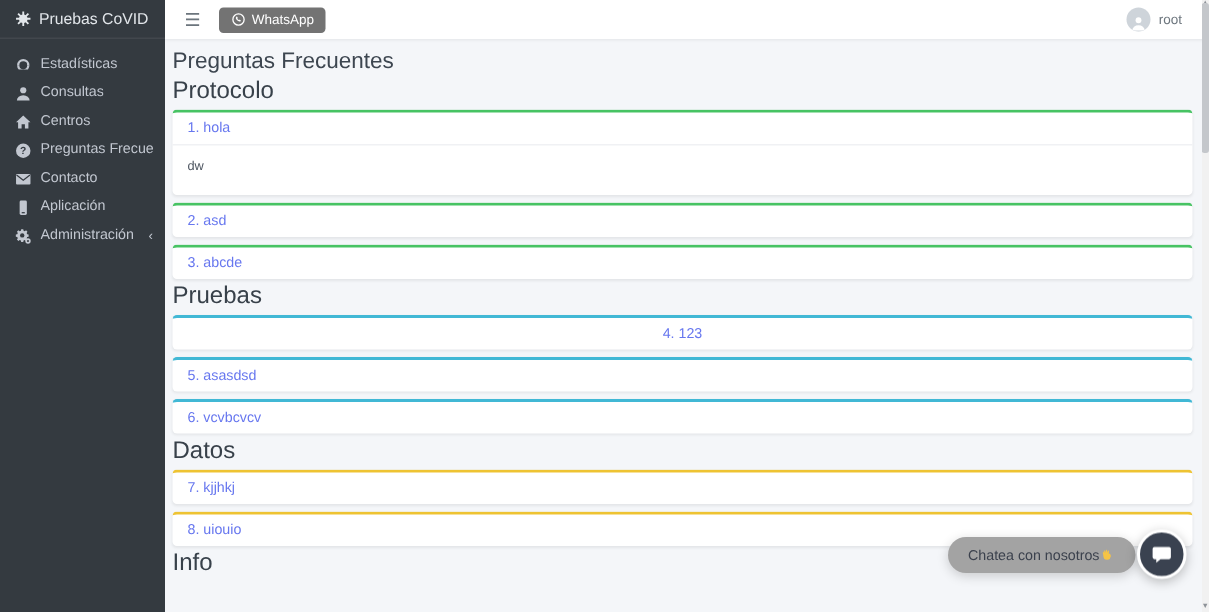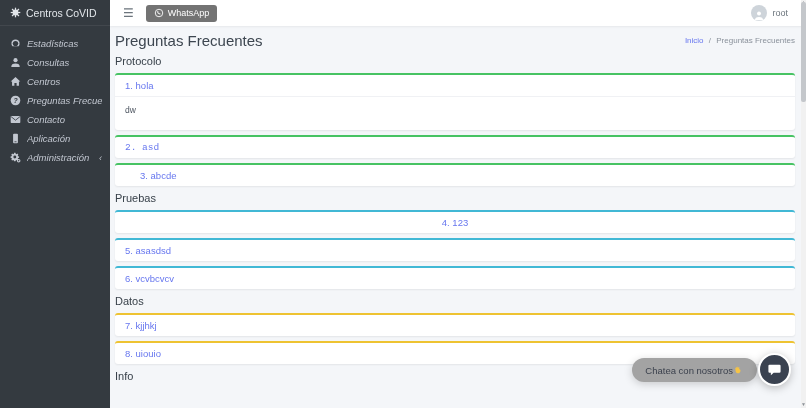--- a/index.html
+++ b/index.html
@@ -5,22 +5,22 @@
   * { margin:0; padding:0; box-sizing:border-box; }
   html,body { width:806px; height:408px; overflow:hidden; background:#f4f6f9;
               font-family:"Liberation Sans", sans-serif; }
 
   
   .sidebar { position:fixed; left:0; top:0; bottom:0; width:110px; background:#343a40; z-index:30; }
   .brand { height:26px; display:flex; align-items:center; gap:5px; padding:0 10px;
            color:#e2e6ea; font-size:10.5px; border-bottom:1px solid rgba(255,255,255,.07); }
   .brand svg { width:11px; height:11px; flex:none; }
   .nav { padding-top:8px; }
-  .nav-item { display:flex; align-items:center; gap:6px; padding:4px 8px 4px 10px;
-              color:#c2c7d0; font-size:9.5px; cursor:pointer; line-height:10px;font-style:italic; }
+  .nav-item { display:flex; gap:6px; padding:4px 8px 4px 10px;
+              color:#c2c7d0; font-size:9.5px; cursor:pointer; line-height:10px; }
   .nav-icon { width:11px; height:11px; flex:none; display:flex; align-items:center; justify-content:center; }
   .nav-icon svg { width:11px; height:11px; }
   .nav-label { white-space:nowrap; overflow:hidden; }
   .nav-chevron { margin-left:auto; font-size:9px; color:#c2c7d0; }
 
   
   .navbar { position:fixed; left:110px; right:0; top:0; height:26px; background:#fff;
             display:flex; align-items:center; padding:0 18px 0 9px; z-index:20;
             box-shadow:0 1px 2px rgba(0,0,0,.06); }
   .hamburger { color:#6c757d; font-size:12px; line-height:12px; cursor:pointer; padding:0 4px; }
@@ -35,21 +35,21 @@
   .username { font-size:9px; color:#6c757d;text-align:center; }
 
   
   .content { position:absolute; left:110px; top:26px; right:5px; padding:6px 6px 0 5px; }
   .page-header { display:flex; align-items:flex-start; justify-content:space-between; margin-bottom:2px; }
   .page-title { font-size:15px; line-height:17px; font-weight:500; color:#3d4650; }
   .breadcrumb { font-size:8px; color:#8a919b; padding-top:4px; white-space:nowrap; }
   .breadcrumb .bc-home { color:#6777ef; text-decoration:none; }
   .bc-sep { margin:0 3px; color:#8a919b; }
 
-  .section-title { font-size:11px; line-height:14px; font-weight:500; color:#38414a; margin:5px 0 5px; }
+  .section-title { font-size:16px; line-height:14px; font-weight:500; color:#38414a; margin:5px 0 5px; }
   .faq-card { background:#fff; border-radius:3px; border-top:2px solid #47c363; margin-bottom:5px;
               box-shadow:0 1px 2px rgba(0,0,0,.07); }
   .faq-head { padding:5px 10px; }
   .faq-link { font-size:9.5px; line-height:11px; color:#6777ef; text-decoration:none; cursor:pointer; display:block; }
   .faq-body { border-top:1px solid #f0f1f4; padding:8px 10px 14px; font-size:8.5px; line-height:11px; color:#4d5560; }
 
   
   .chat-pill { position:fixed; right:49px; bottom:26px; height:24px; background:#a3a3a3; border-radius:13px;
                display:flex; align-items:center; gap:0; padding:0 14px 0 13px; z-index:40;
                box-shadow:0 2px 8px rgba(0,0,0,.18); font-size:9.5px; color:#3b414d; cursor:pointer; white-space:nowrap; }
@@ -74,21 +74,21 @@
       <svg viewBox="0 0 16 16">
           <g stroke="#e2e6ea" stroke-width="1.8">
             <line x1="8" y1="1" x2="8" y2="15"></line>
             <line x1="1" y1="8" x2="15" y2="8"></line>
             <line x1="3" y1="3" x2="13" y2="13"></line>
             <line x1="13" y1="3" x2="3" y2="13"></line>
           </g>
           <circle cx="8" cy="8" r="4.2" fill="#e2e6ea"></circle>
         </svg>
     </span>
-    <span>Centros CoVID</span>
+    <span>Pruebas CoVID</span>
   </div>
   <nav class="nav">
       <div class="nav-item">
         <span class="nav-icon">
           <svg viewBox="0 0 16 16">
             <path d="M8 2 a6 6 0 0 1 6 6 l-2.2 0 a3.8 3.8 0 0 0 -7.6 0 l-2.2 0 a6 6 0 0 1 6-6z" fill="currentColor"></path>
             <path d="M2 8 a6 6 0 0 0 1.6 4.1 l9-.1 a6 6 0 0 0 1.4-4 l-2.2 0 a3.8 3.8 0 0 1 -7.6 0z" fill="currentColor"></path>
             <line x1="8" y1="9" x2="11" y2="5.6" stroke="#343a40" stroke-width="1.2"></line>
           </svg>
         </span>
@@ -173,42 +173,37 @@
           <path d="M2.5 15 a5.5 4.5 0 0 1 11 0z" fill="#fff"></path>
         </svg>
     </span>
     <span class="username">root</span>
   </div>
 </header>
 
 <main class="content">
   <div class="page-header">
     <h1 class="page-title">Preguntas Frecuentes</h1>
-    <div class="breadcrumb">
-      <a class="bc-home" href="#">Inicio</a>
-      <span class="bc-sep">/</span>
-      <span>Preguntas Frecuentes</span>
-    </div>
   </div>
   <div>
       <h2 class="section-title">Protocolo</h2>
       <div class="faq-card" style="border-top-color: rgb(71, 195, 99);">
         <div class="faq-head">
           <a class="faq-link" href="#" style="color: rgb(103, 119, 239);">1. hola</a>
         </div>
         <div class="faq-body">dw</div>
       </div>
       <div class="faq-card" style="border-top-color: rgb(71, 195, 99);">
         <div class="faq-head">
-          <a class="faq-link" href="#" style="color: rgb(103, 119, 239); font-family: Liberation Mono, monospace;">2. asd</a>
+          <a class="faq-link" href="#" style="color: rgb(103, 119, 239);">2. asd</a>
         </div>
       </div>
       <div class="faq-card" style="border-top-color: rgb(71, 195, 99);">
         <div class="faq-head">
-          <a class="faq-link" href="#" style="color: rgb(103, 119, 239); margin-left: 15px;">3. abcde</a>
+          <a class="faq-link" href="#" style="color: rgb(103, 119, 239);">3. abcde</a>
         </div>
       </div>
       <h2 class="section-title">Pruebas</h2>
       <div class="faq-card" style="border-top-color: rgb(65, 184, 213); text-align: center;">
         <div class="faq-head">
           <a class="faq-link" href="#" style="color: rgb(103, 119, 239);">4. 123</a>
         </div>
       </div>
       <div class="faq-card" style="border-top-color: rgb(65, 184, 213);">
         <div class="faq-head">

